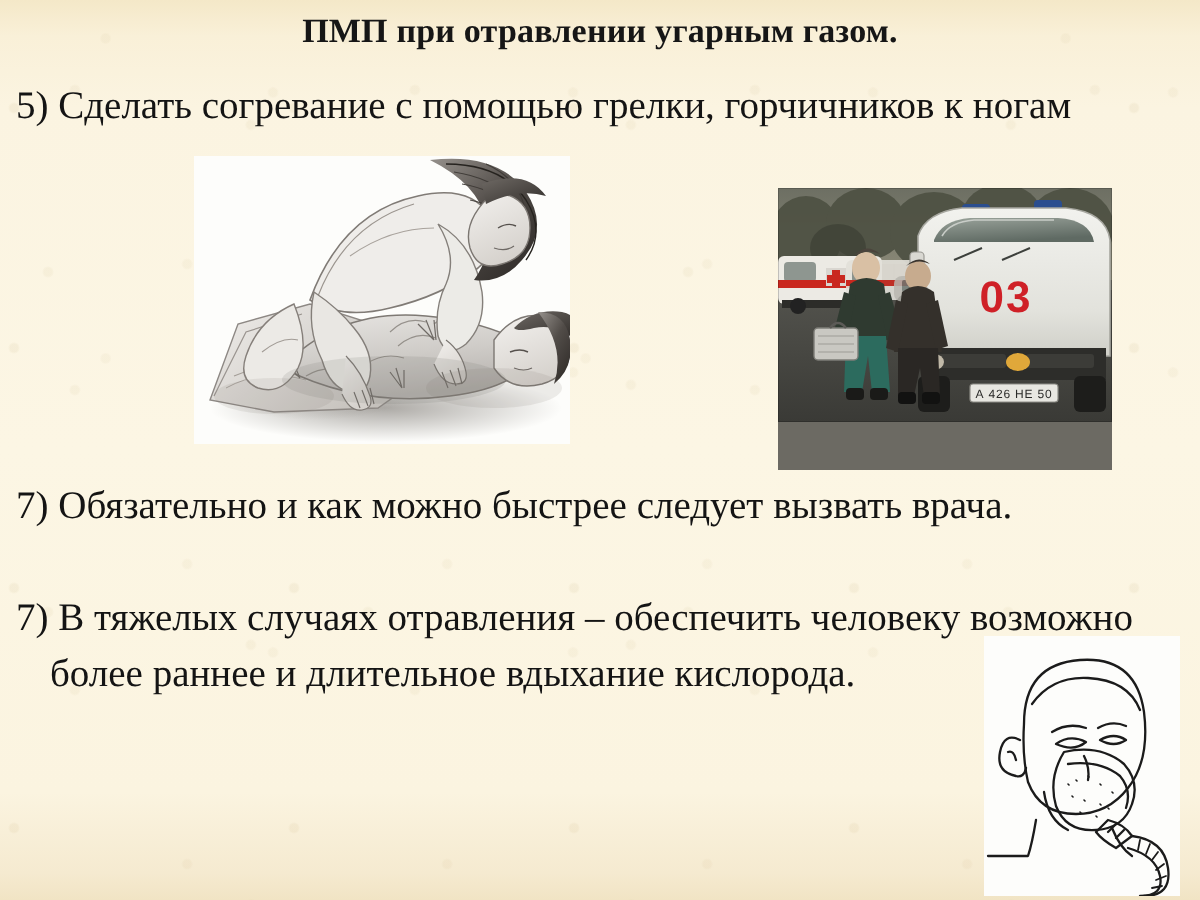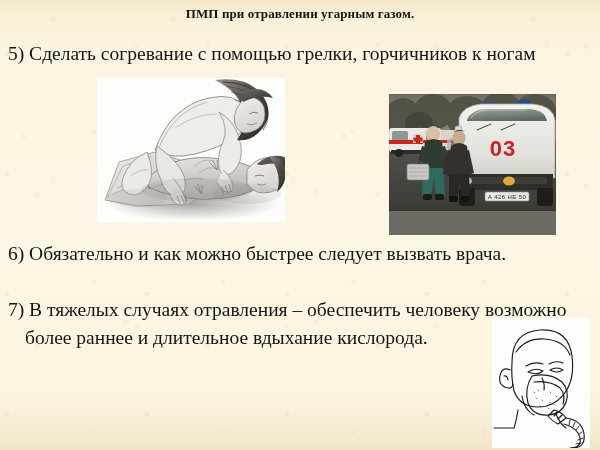--- a/index.html
+++ b/index.html
@@ -42,21 +42,21 @@
       radial-gradient(circle at 72% 88%, rgba(190,163,110,0.07) 0 2px, transparent 3px);
     background-size: 140px 120px, 170px 150px, 120px 160px, 190px 130px, 150px 140px, 160px 170px, 130px 150px;
   }
 
   #title {
     position: absolute;
     left: 0;
     top: 6px;
     width: 600px;
     text-align: center;
-    font-size: 13px;
+    font-size: 17px;
     font-weight: bold;
     color: #161616;
     letter-spacing: 0.1px;
   }
 
   .bullet {
     position: absolute;
     color: #141414;
     font-size: 19.5px;
     line-height: 28px;
@@ -100,21 +100,21 @@
   svg { display: block; }
 </style>
 </head>
 <body>
 
 <div id="slide">
 
   <div id="title">ПМП при отравлении угарным газом.</div>
 
   <div class="bullet" id="bullet-5">5) Сделать согревание с помощью грелки, горчичников к ногам</div>
-  <div class="bullet" id="bullet-6">6) Обязательно и как можно быстрее следует вызвать врача.</div>
+  <div class="bullet" id="bullet-6">7) Обязательно и как можно быстрее следует вызвать врача.</div>
   <div class="bullet" id="bullet-7">7) В тяжелых случаях отравления – обеспечить человеку возможно более раннее и длительное вдыхание кислорода.</div>
 
   <div id="sketch-warming">
     <svg width="188" height="144" viewBox="0 0 188 144">
       <defs>
         <linearGradient id="gBlanket" x1="0" y1="0" x2="0.3" y2="1">
           <stop offset="0%" stop-color="#e7e5e2"></stop>
           <stop offset="55%" stop-color="#cfccc8"></stop>
           <stop offset="100%" stop-color="#b6b2ae"></stop>
         </linearGradient>

